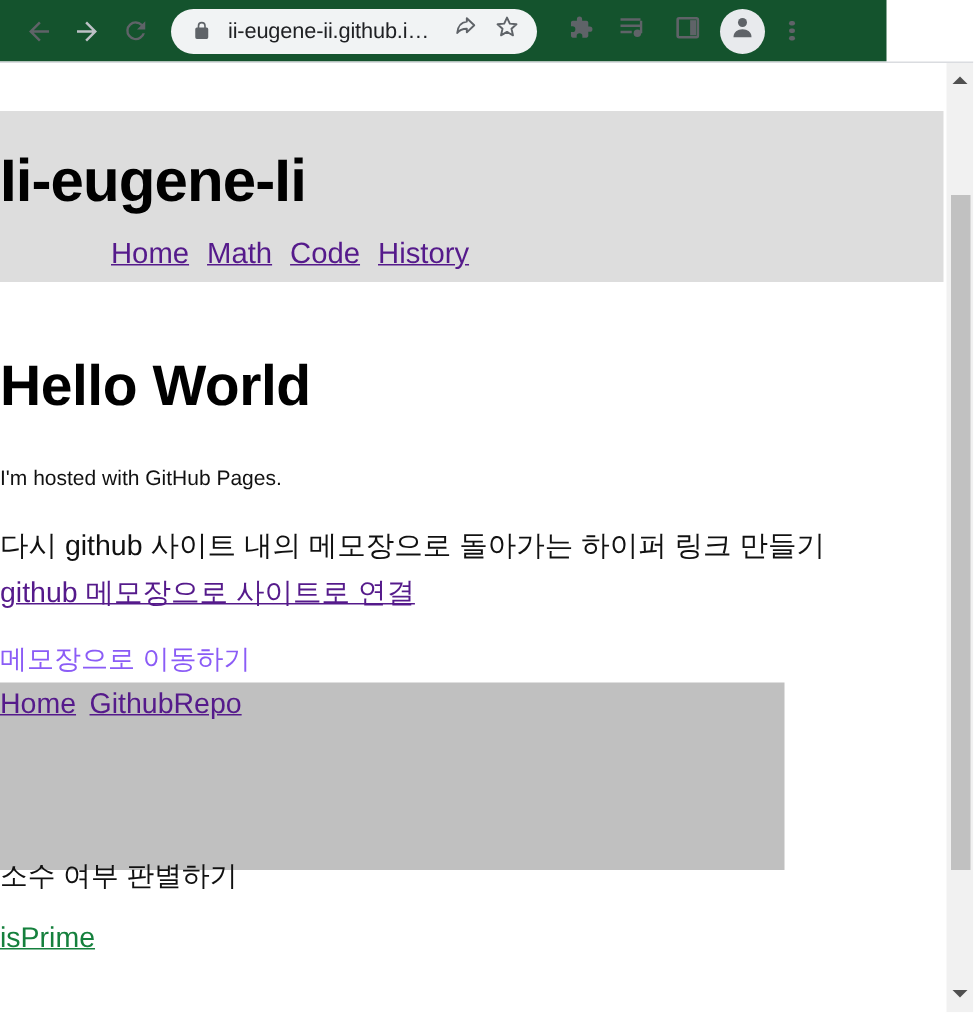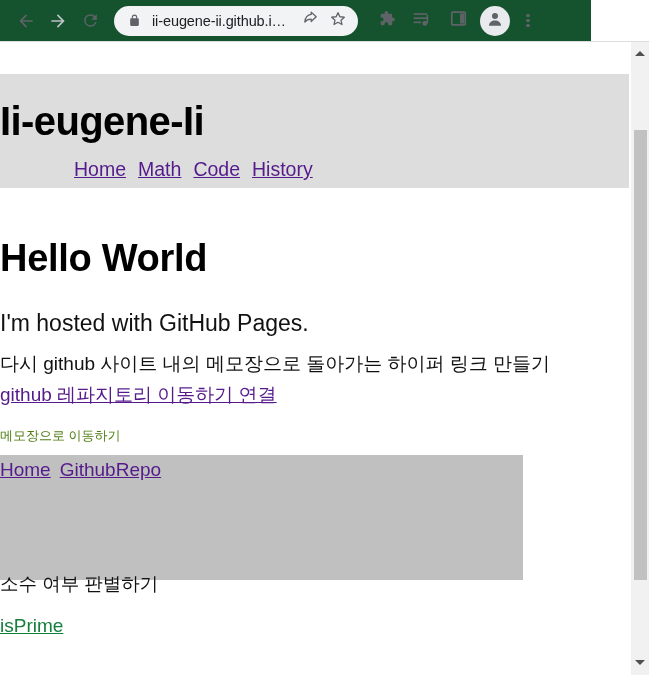--- a/index.html
+++ b/index.html
@@ -158,21 +158,21 @@
     font-size: 38px;
     font-weight: bold;
     color: #000000;
     letter-spacing: -0.3px;
     line-height: 1;
     white-space: nowrap;
   }
   .p-hosted {
     position: absolute;
     top: 119px; left: 0;
-    font-size: 23px;
+    font-size: 14px;
     color: #111111;
     white-space: nowrap;
   }
   .p-kor1 {
     position: absolute;
     top: 160px; left: 0;
     font-size: 19px;
     color: #111111;
     white-space: nowrap;
   }
@@ -180,22 +180,22 @@
     position: absolute;
     top: 191px; left: 0;
     font-size: 19px;
     color: #551a8b;
     text-decoration: underline;
     white-space: nowrap;
   }
   .p-kor2 {
     position: absolute;
     top: 236px; left: 0;
-    font-size: 13px;
-    color: #4d7c0f;
+    font-size: 18px;
+    color: #8b5cf6;
     white-space: nowrap;
   }
 
   .gray-box {
     position: absolute;
     top: 264px; left: 0;
     width: 523px;
     height: 125px;
     background: #c0c0c0;
     padding: 4px 0 0 0;
@@ -378,21 +378,21 @@
       </div>
 
       <div class="content">
 
         <div class="h1">Hello World</div>
 
         <div class="p-hosted">I'm hosted with GitHub Pages.</div>
 
         <div class="p-kor1">다시 github 사이트 내의 메모장으로 돌아가는 하이퍼 링크 만들기</div>
 
-        <a class="link-kor" href="#">github 레파지토리 이동하기 연결</a>
+        <a class="link-kor" href="#">github 메모장으로 사이트로 연결</a>
 
         <div class="p-kor2">메모장으로 이동하기</div>
 
         <div class="gray-box">
           <a href="#">Home</a><a href="#">GithubRepo</a>
         </div>
 
         <div class="p-kor3">소수 여부 판별하기</div>
 
         <a class="link-isprime" href="#">isPrime</a>

